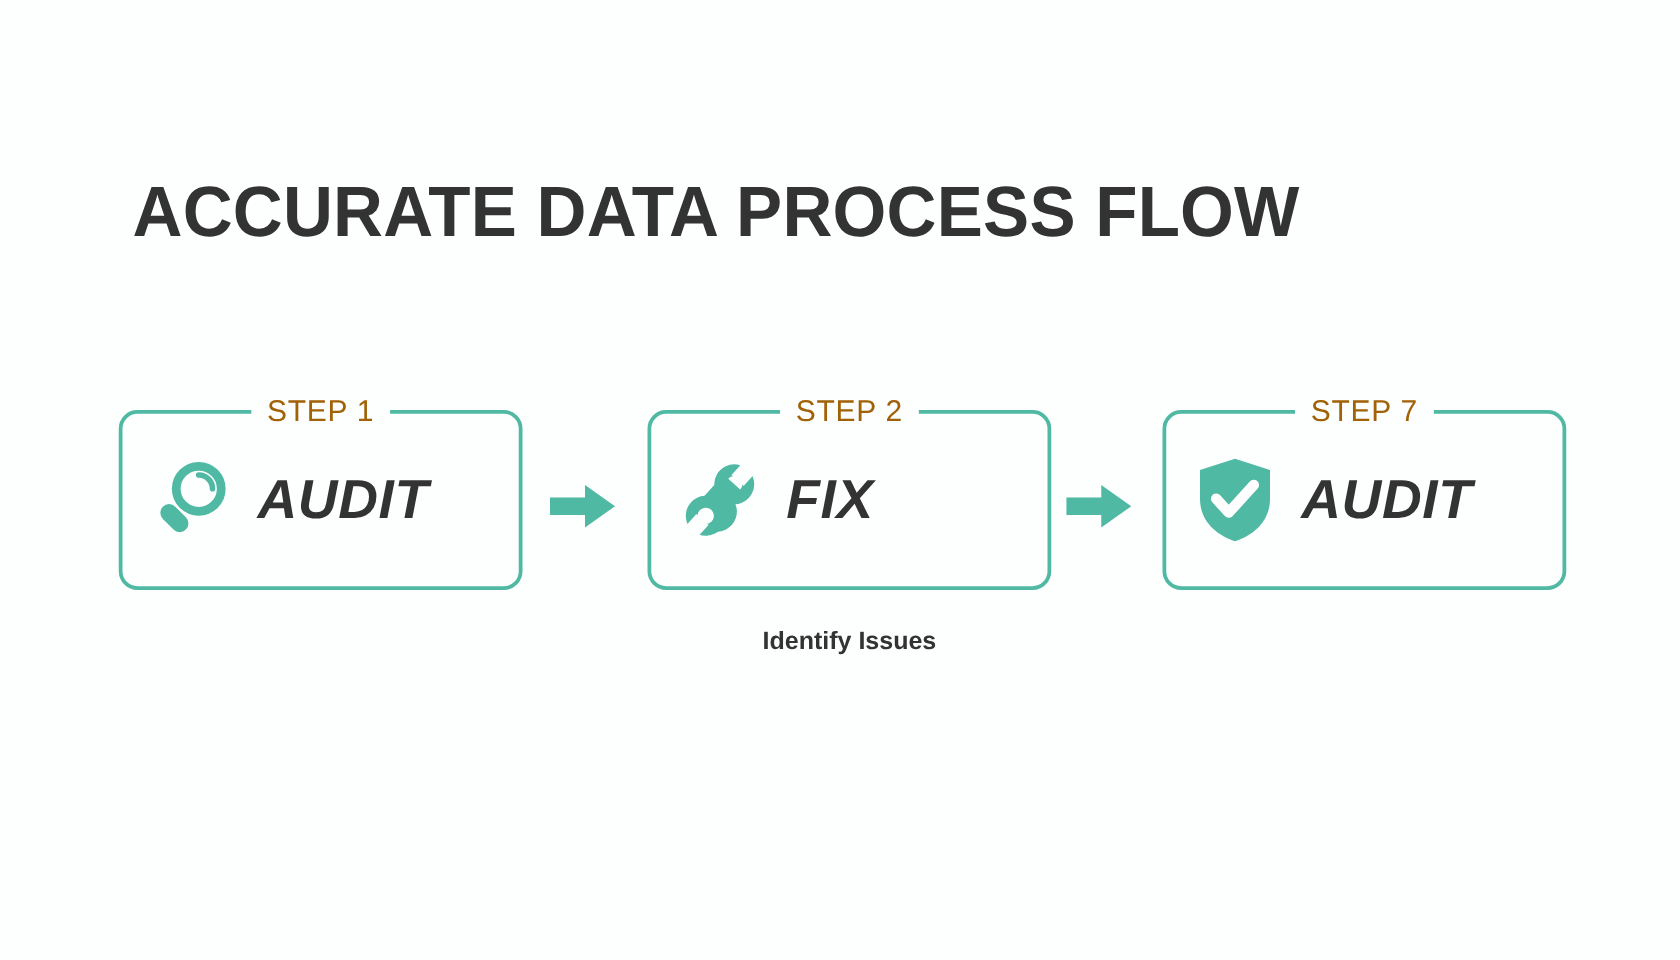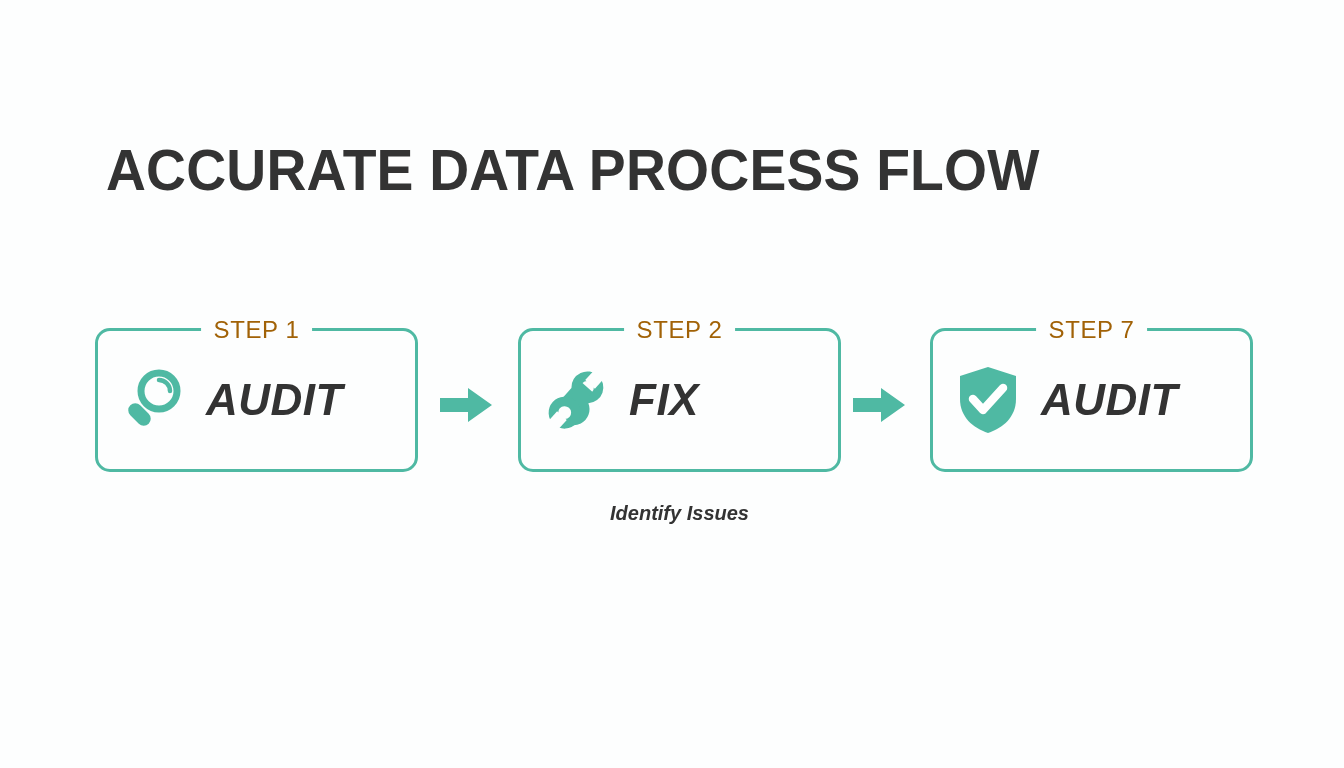--- a/index.html
+++ b/index.html
@@ -118,21 +118,20 @@
     position: absolute;
     top: 188px;
     left: 0;
     width: 323px;
     text-align: center;
     font-size: 20px;
     font-weight: bold;
     color: #333333;
     line-height: 26px;
     white-space: nowrap;
-    font-style: italic;
   }
   .step-caption:empty { display: none; }
 
   
   .flow-arrow {
     position: absolute;
     top: 76px;
     width: 52px;
     height: 34px;
   }

